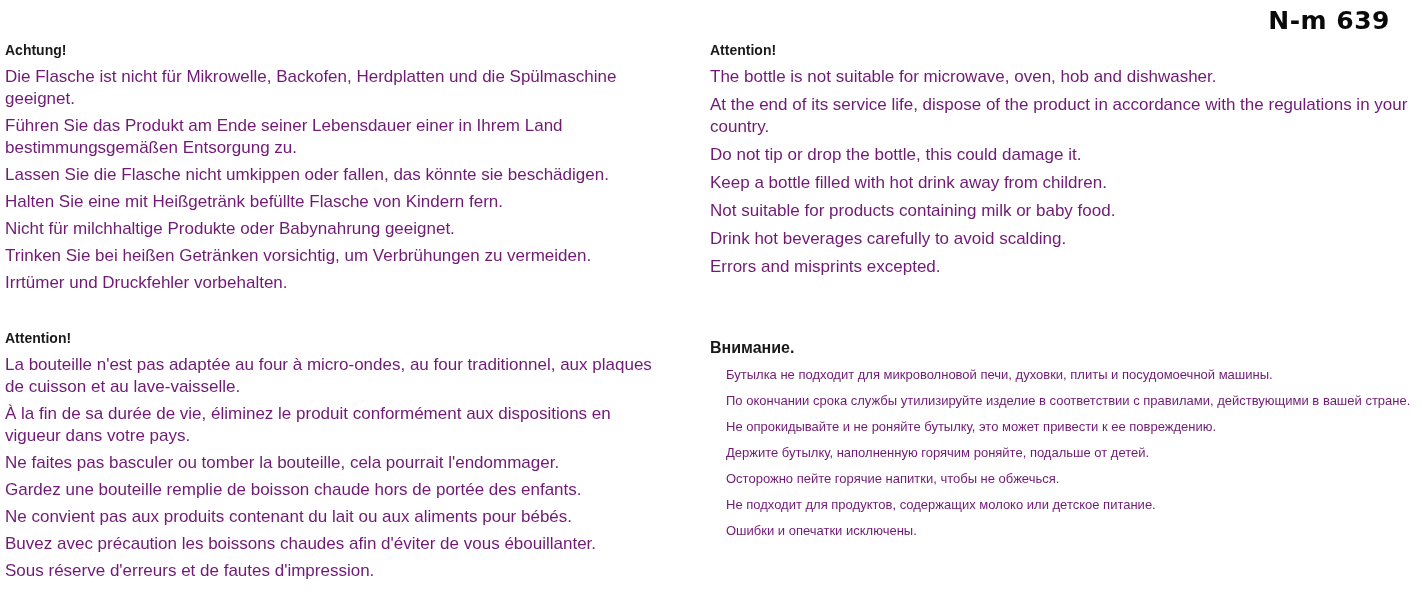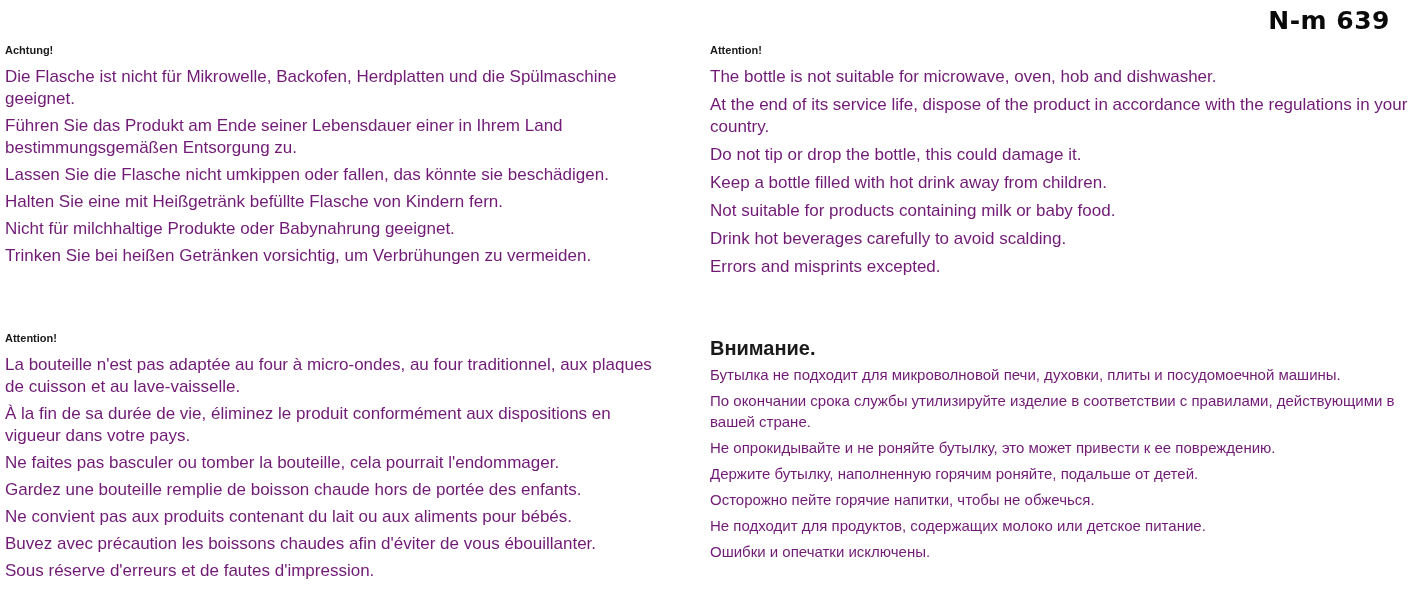--- a/index.html
+++ b/index.html
@@ -22,59 +22,61 @@
     font-family: "DejaVu Sans", sans-serif;
     font-weight: bold;
     font-size: 25px;
     color: #0a0a0a;
     letter-spacing: 0.5px;
   }
   .lang-section {
     position: absolute;
   }
   .lang-section h2 {
-    font-size: 11px;
+    font-size: 14px;
     font-weight: bold;
     color: #1a1a1a;
     margin-bottom: 6px;
     line-height: 20px;
   }
   .lang-section p {
     font-size: 17px;
     line-height: 22px;
     margin-bottom: 5px;
     color: #701a75;
   }
   .sec-german  { left: 5px;   top: 40px;  width: 662px; }
   .sec-english { left: 710px; top: 40px;  width: 700px; }
   .sec-french  { left: 5px;   top: 328px; width: 665px; }
   .sec-russian { left: 710px; top: 338px; width: 706px; }
   .sec-english p { line-height: 22px; margin-bottom: 6px; }
-  .sec-russian h2 { font-size: 20px; }
+  .sec-russian h2 { font-size: 16px; }
   .sec-russian p {
-    font-size: 15px;
+    font-size: 13px;
     line-height: 21px;
     margin-bottom: 5px;
+    margin-left: 16px;
   }
 </style>
 </head>
 <body>
 
 <div class="page">
 
   <div class="doc-code">N-m 639</div>
 
   <section class="lang-section sec-german" lang="de">
     <h2>Achtung!</h2>
     <p>Die Flasche ist nicht für Mikrowelle, Backofen, Herdplatten und die Spülmaschine geeignet.</p>
     <p>Führen Sie das Produkt am Ende seiner Lebensdauer einer in Ihrem Land bestimmungsgemäßen Entsorgung zu.</p>
     <p>Lassen Sie die Flasche nicht umkippen oder fallen, das könnte sie beschädigen.</p>
     <p>Halten Sie eine mit Heißgetränk befüllte Flasche von Kindern fern.</p>
     <p>Nicht für milchhaltige Produkte oder Babynahrung geeignet.</p>
     <p>Trinken Sie bei heißen Getränken vorsichtig, um Verbrühungen zu vermeiden.</p>
+    <p>Irrtümer und Druckfehler vorbehalten.</p>
   </section>
 
   <section class="lang-section sec-english" lang="en">
     <h2>Attention!</h2>
     <p>The bottle is not suitable for microwave, oven, hob and dishwasher.</p>
     <p>At the end of its service life, dispose of the product in accordance with the regulations in your country.</p>
     <p>Do not tip or drop the bottle, this could damage it.</p>
     <p>Keep a bottle filled with hot drink away from children.</p>
     <p>Not suitable for products containing milk or baby food.</p>
     <p>Drink hot beverages carefully to avoid scalding.</p>

